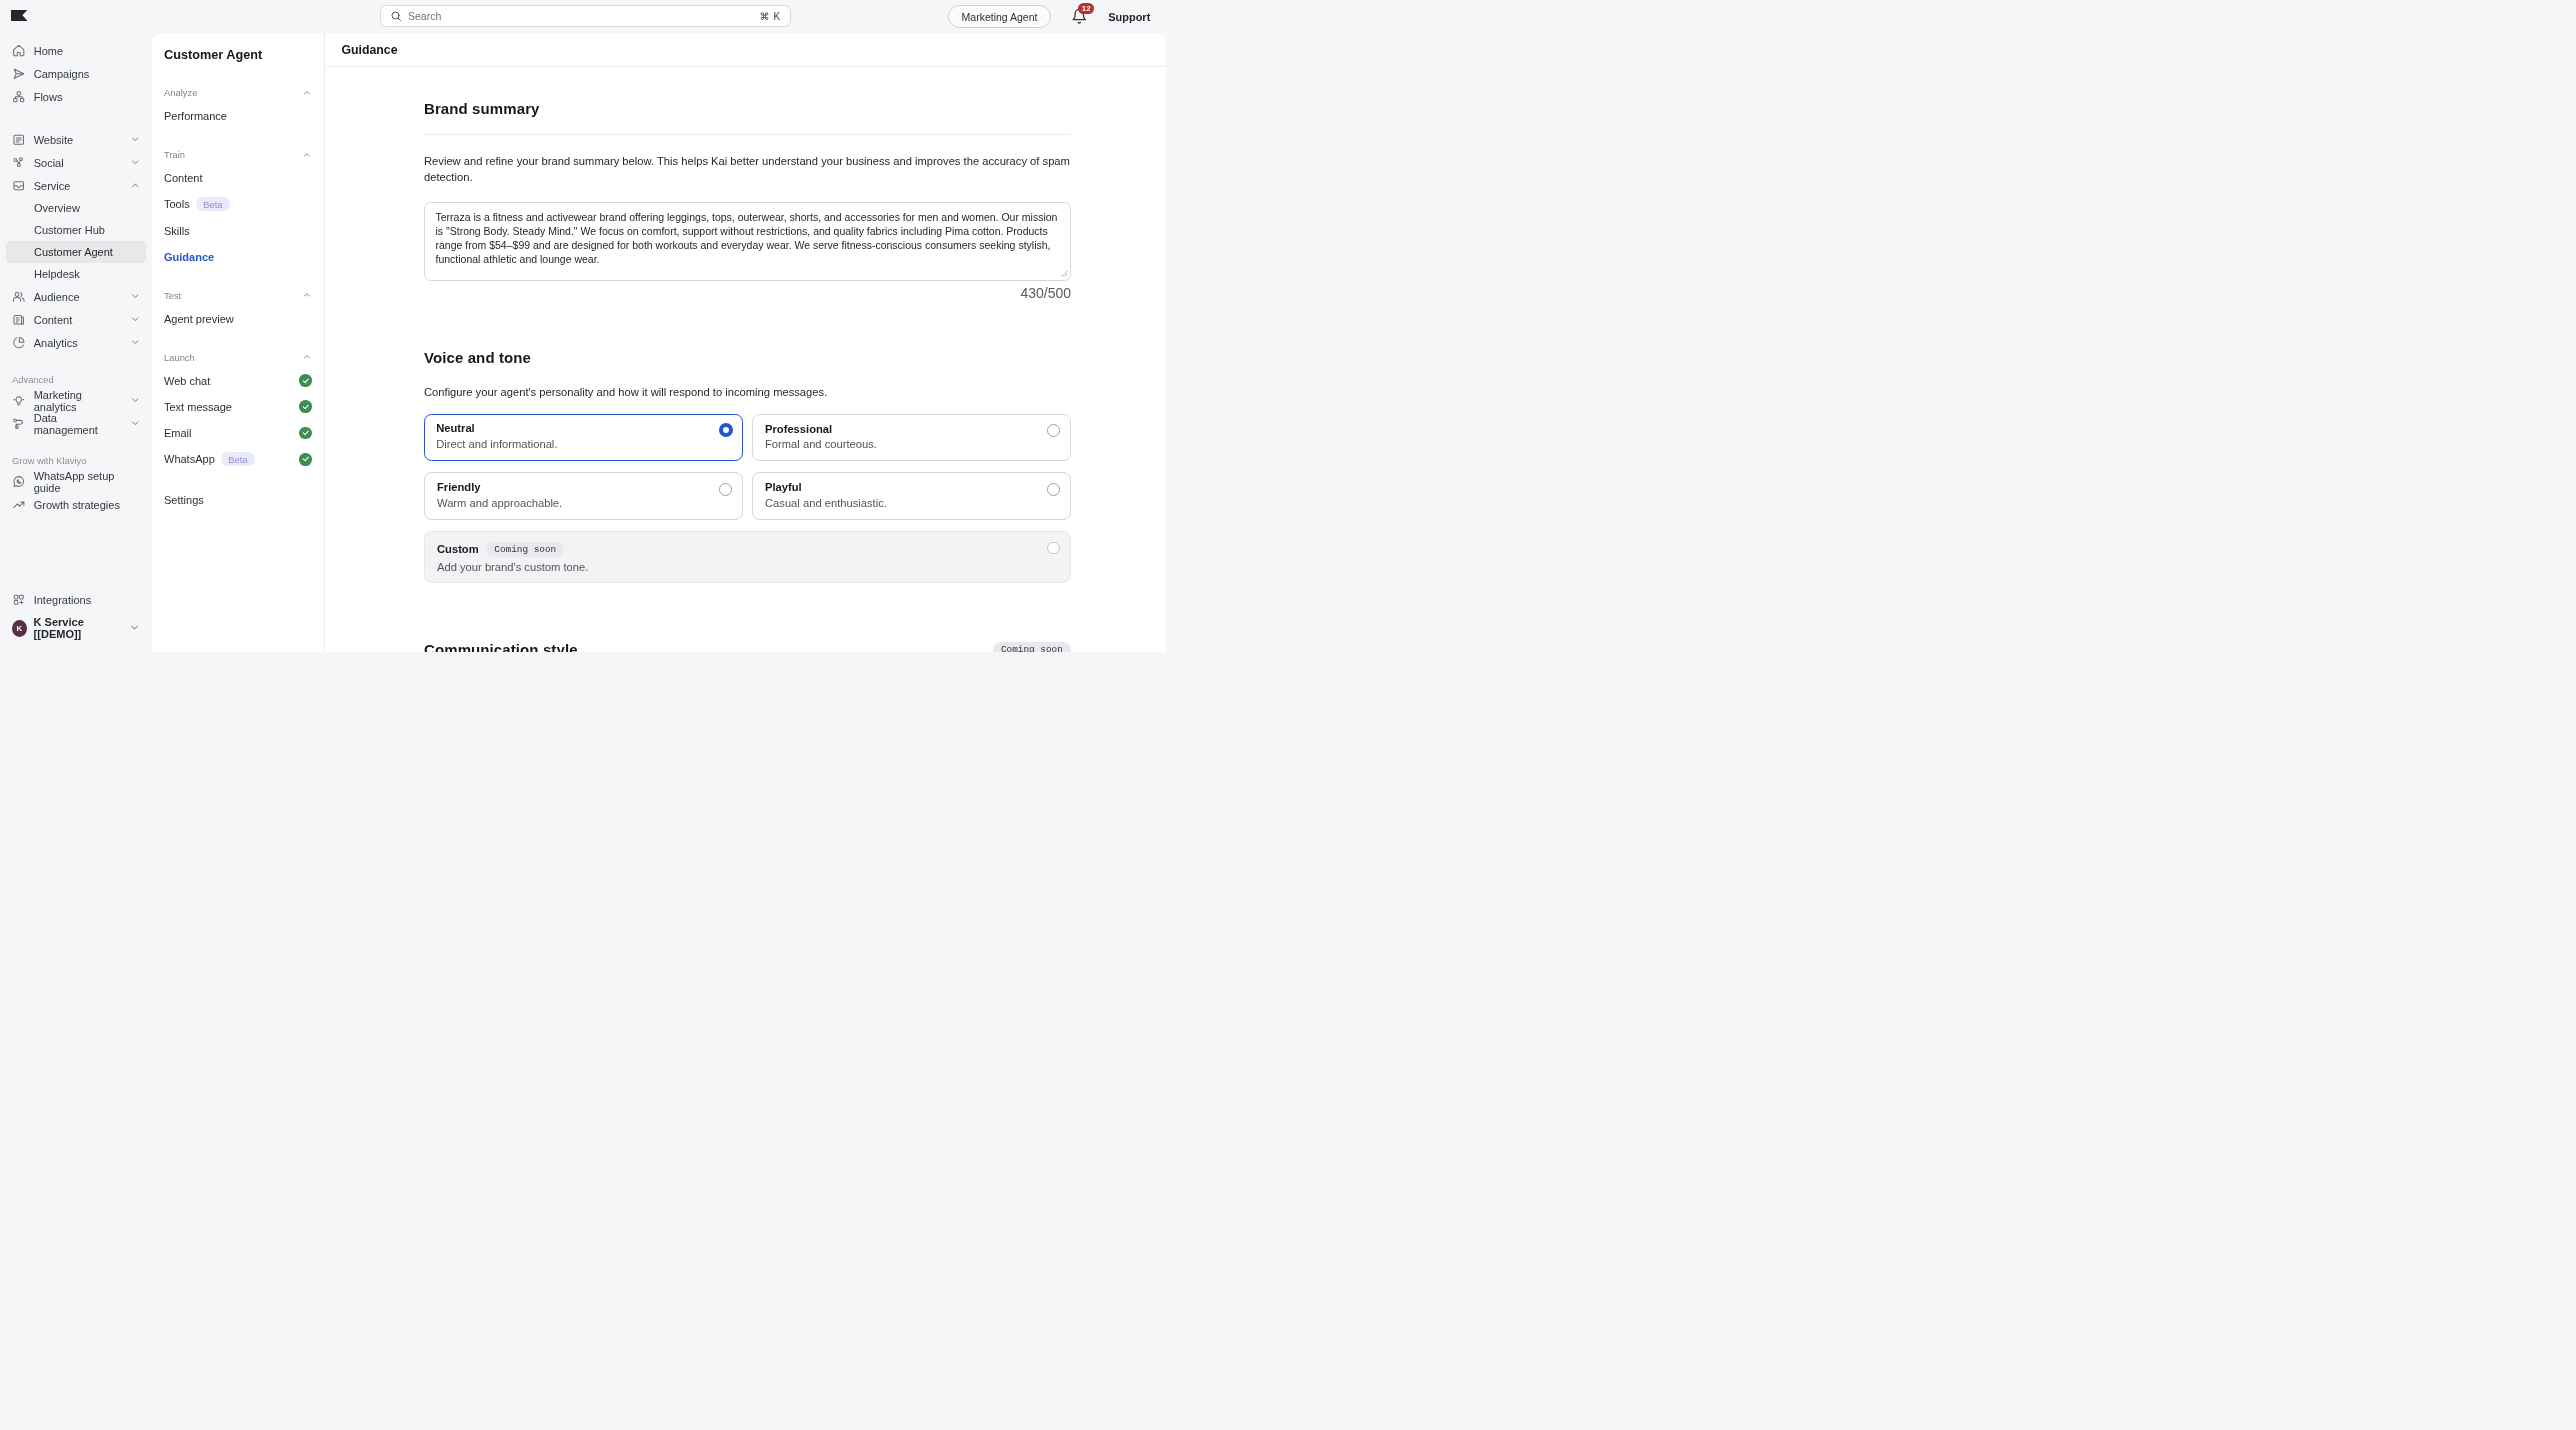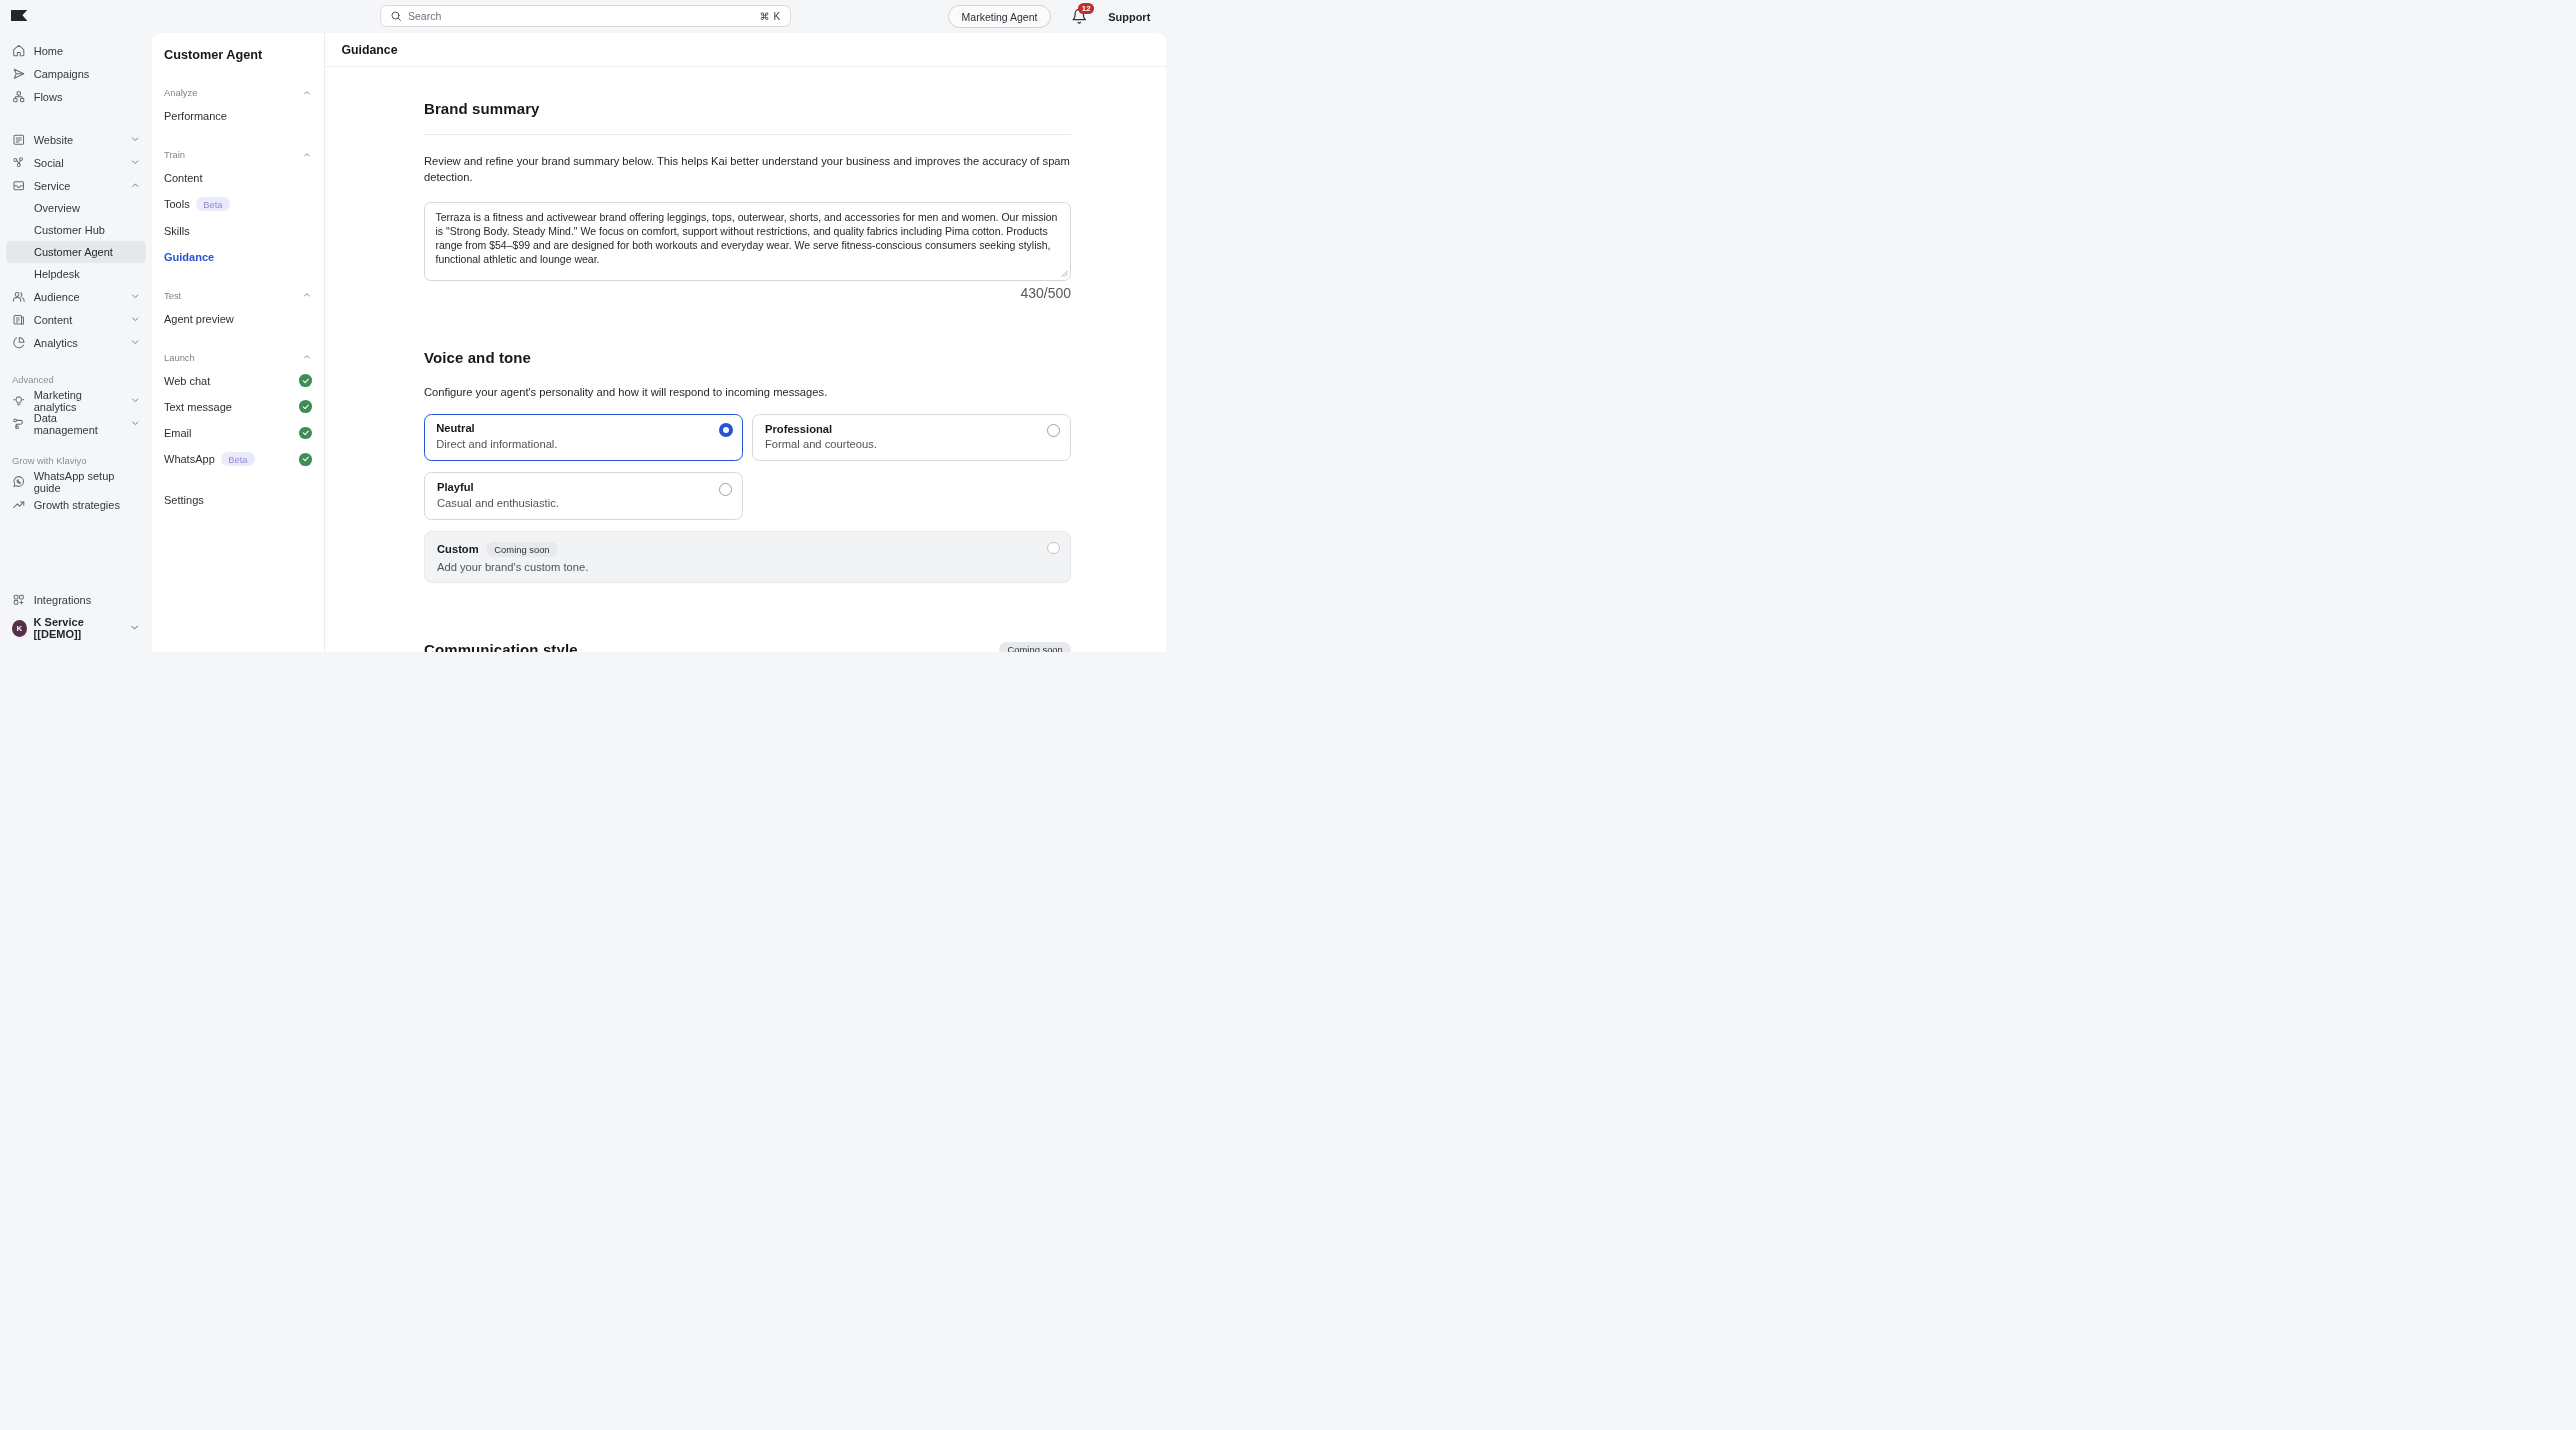--- a/index.html
+++ b/index.html
@@ -103,21 +103,21 @@
                background:#fff; min-height:47px; }
   .tone-card.selected { border:1.5px solid #2553d6; padding:7.5px 11.2px 9px; }
   .tone-card .t-title { font-size:11.2px; font-weight:700; color:#15181c; display:flex; align-items:center; gap:7.5px; }
   .tone-card .t-sub { margin-top:3.7px; font-size:11.2px; color:#50555c; }
   .radio { position:absolute; top:9.7px; right:10.5px; width:12.7px; height:12.7px; border-radius:50%;
            border:1.1px solid #9aa1a9; background:#fff; }
   .radio.checked { width:14.2px; height:14.2px; border:4.1px solid #2553d6; top:8.2px; right:9px; }
   .tone-card.custom { grid-column:1 / -1; background:#f2f3f5; border:0.7px solid #e6e8eb; min-height:49px;
                       padding:9.7px 12px; }
   .coming-pill { background:#e8e9ec; color:#2e3338; font-size:9.4px; padding:2.2px 8.2px;
-                 border-radius:9.7px; font-weight:400; white-space:nowrap; }
+                 border-radius:9.7px; font-weight:400; white-space:nowrap;font-family:Liberation Mono, monospace; }
   .comm-row { margin-top:58px; display:flex; align-items:center; justify-content:space-between; }
 
   .ico { flex-shrink:0; }
 </style>
 </head>
 <body>
 
 <div class="topbar">
   <div class="logo"></div>
 
@@ -424,20 +424,25 @@
 
         <div class="cards">
           <div class="tone-card selected">
             <div class="t-title">Neutral</div>
             <div class="t-sub">Direct and informational.</div>
             <span class="radio checked"></span>
           </div>
           <div class="tone-card">
             <div class="t-title">Professional</div>
             <div class="t-sub">Formal and courteous.</div>
+            <span class="radio"></span>
+          </div>
+          <div class="tone-card">
+            <div class="t-title">Friendly</div>
+            <div class="t-sub">Warm and approachable.</div>
             <span class="radio"></span>
           </div>
           <div class="tone-card">
             <div class="t-title">Playful</div>
             <div class="t-sub">Casual and enthusiastic.</div>
             <span class="radio"></span>
           </div>
           <div class="tone-card custom">
             <div class="t-title">
               <span>Custom</span>

